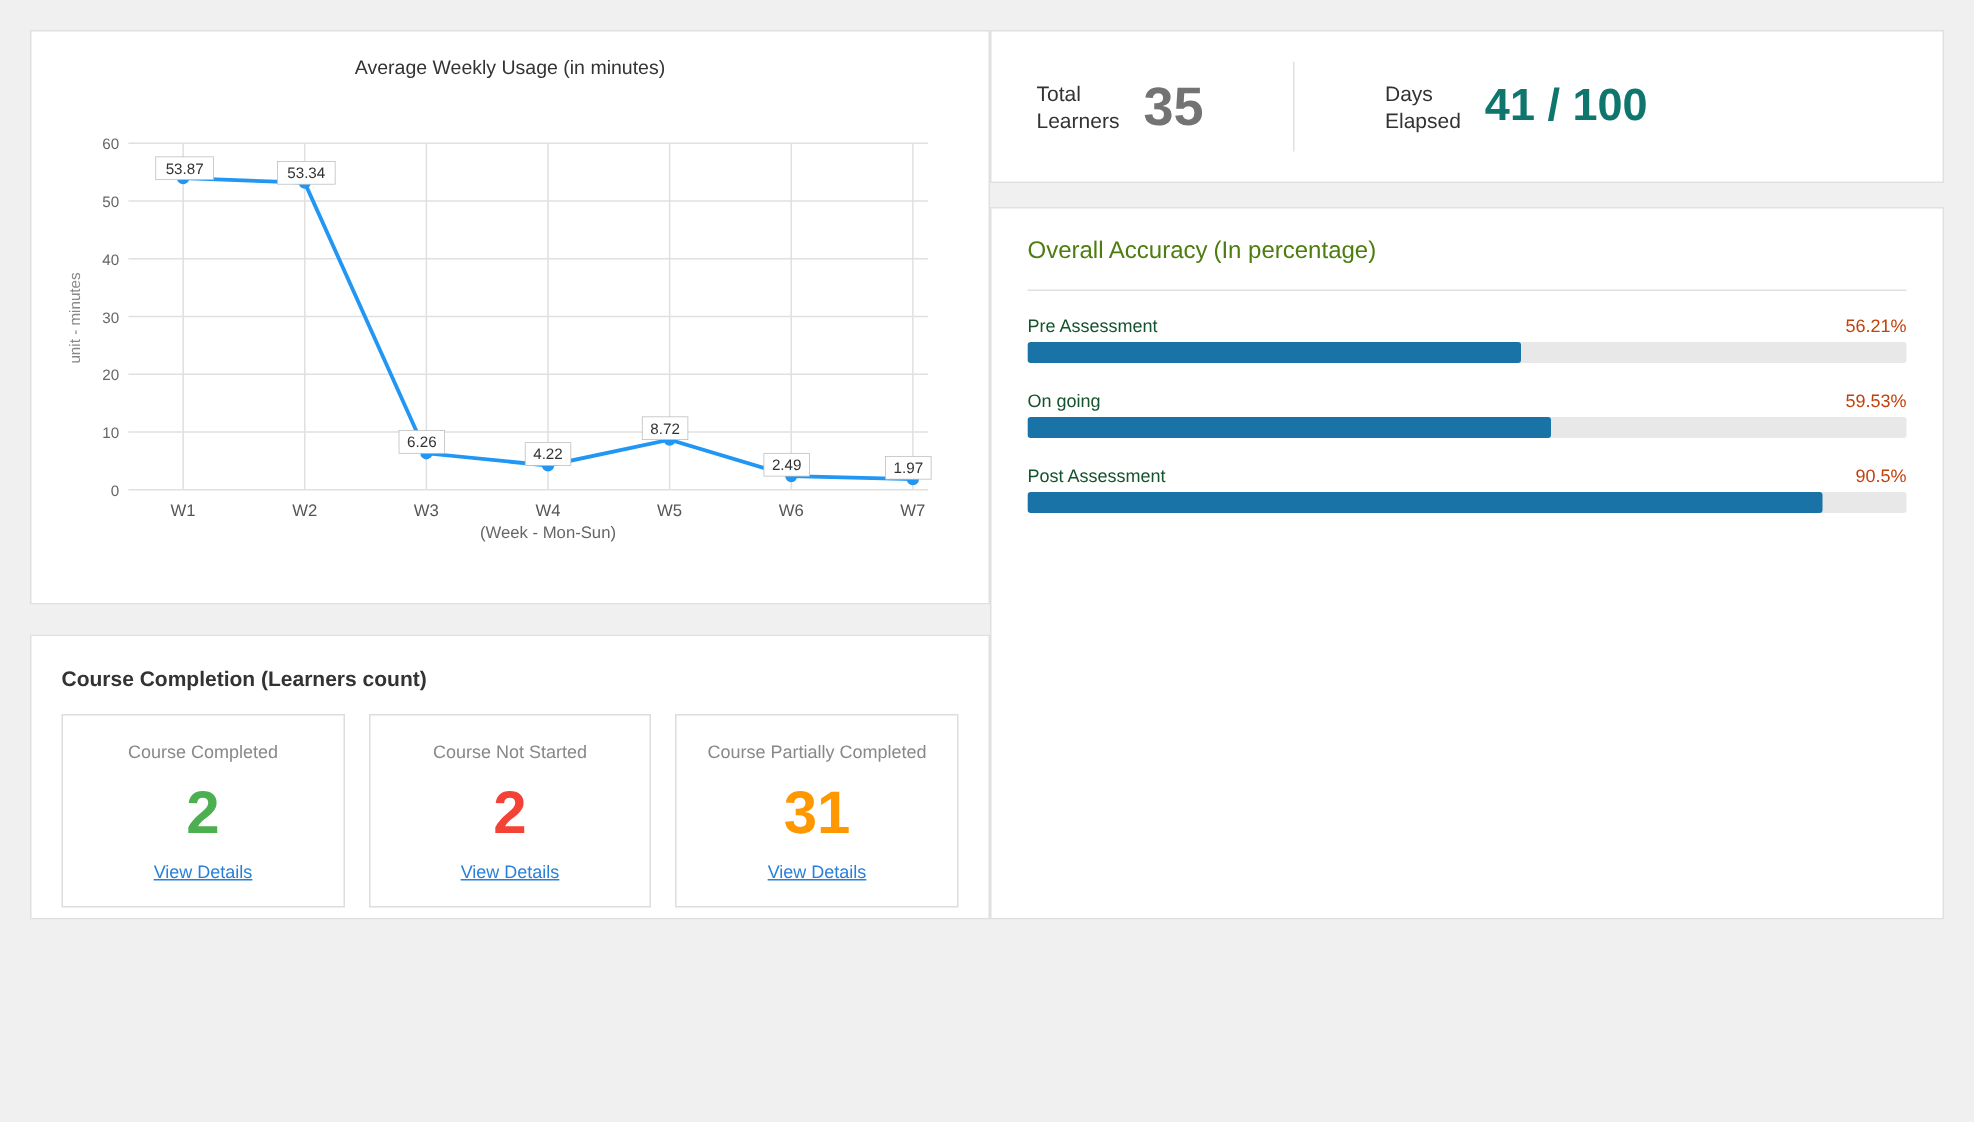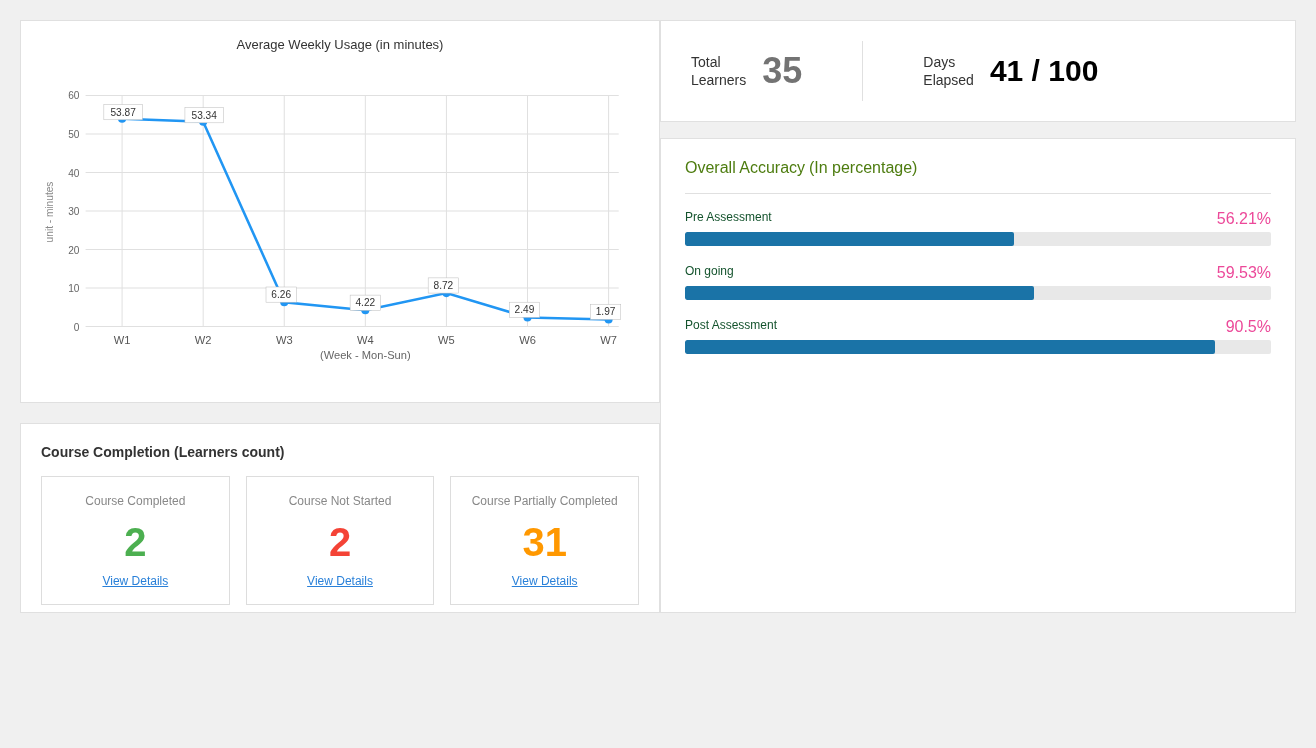--- a/index.html
+++ b/index.html
@@ -66,21 +66,21 @@
       line-height: 1.3;
     }
     .stat-value {
       font-size: 36px;
       font-weight: bold;
       color: #737373;
     }
     .stat-value-days {
       font-size: 30px;
       font-weight: bold;
-      color: #000000;
+      color: #0f766e;
     }
     .stat-divider {
       width: 1px;
       height: 60px;
       background: #e0e0e0;
     }
     
     .accuracy-card {
       background: #fff;
       border: 1px solid #e0e0e0;
@@ -109,22 +109,22 @@
     .bar-label-row {
       display: flex;
       justify-content: space-between;
       margin-bottom: 4px;
     }
     .bar-label {
       font-size: 12px;
       color: #14532d;
     }
     .bar-pct {
-      font-size: 16px;
-      color: #ec4899;
+      font-size: 12px;
+      color: #c2410c;
       text-align: center;
     }
     .bar-track {
       background: #e8e8e8;
       height: 14px;
       border-radius: 2px;
       overflow: hidden;
     }
     .bar-fill {
       height: 100%;

